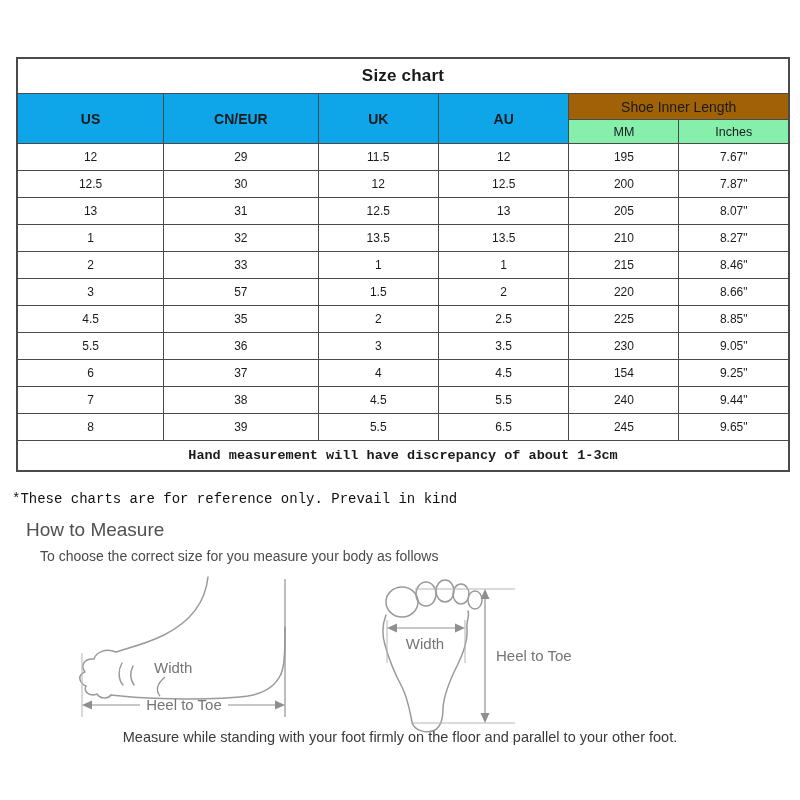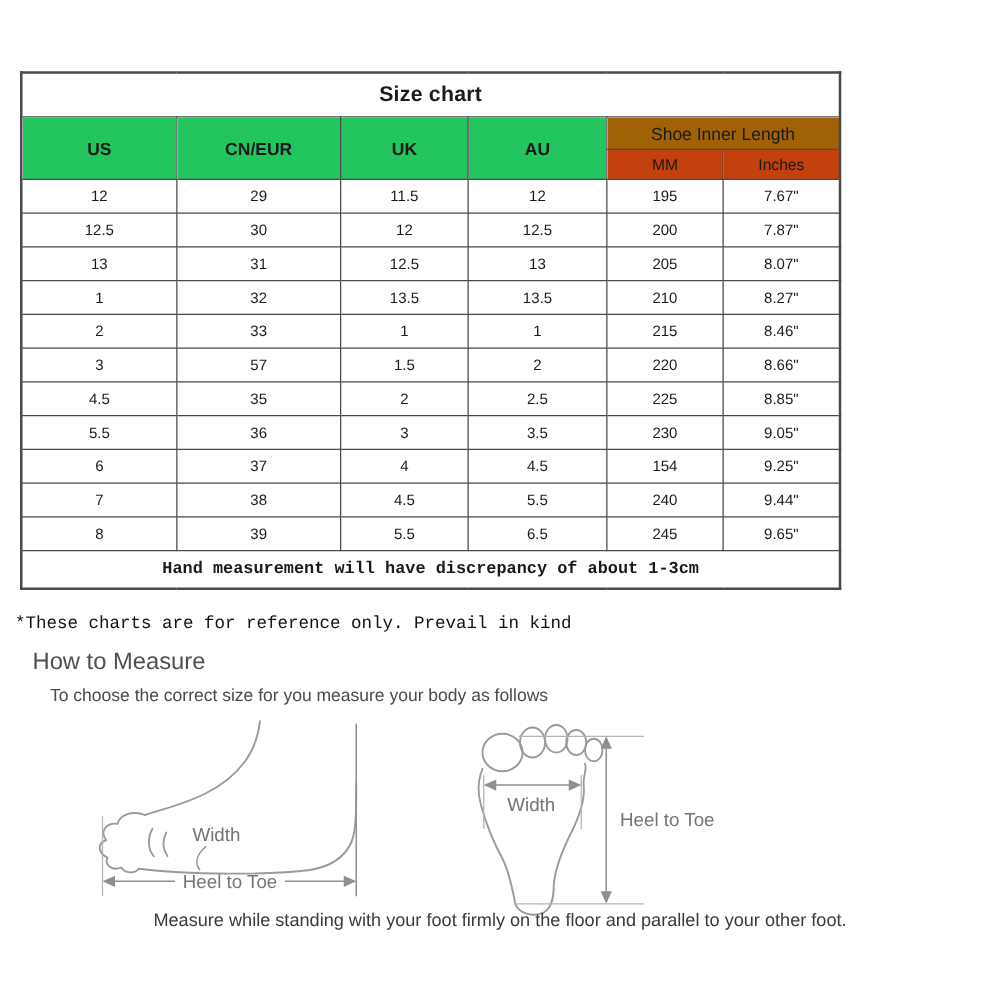--- a/index.html
+++ b/index.html
@@ -1,27 +1,27 @@
 <!DOCTYPE html>
 <html><head>
 <meta charset="utf-8">
 <style>
   html,body{margin:0;padding:0;background:#ffffff;}
   body{width:800px;height:800px;font-family:"Liberation Sans", sans-serif;}
   .page{position:relative;width:800px;height:800px;background:#fff;overflow:hidden;}
 
   
-  table.size{position:absolute;left:16px;top:57px;width:657px;border-collapse:collapse;
+  table.size{position:absolute;left:16px;top:57px;width:774px;border-collapse:collapse;
              border:2px solid #4a4a4a;table-layout:fixed;}
   table.size td, table.size th{border:1px solid #4a4a4a;text-align:center;vertical-align:middle;
              color:#1a1a1a;padding:0;overflow:hidden;}
   .title-cell{height:34px;font-size:17px;font-weight:bold;background:#ffffff;letter-spacing:.2px;}
-  th.main{background:#22c55e;font-size:14px;font-weight:bold;height:25px;}
+  th.main{background:#0ea5e9;font-size:14px;font-weight:bold;height:25px;}
   th.group{background:#a16207;font-size:14px;font-weight:normal;height:25px;}
-  th.sub{background:#c2410c;font-weight:normal;font-size:12.5px;height:23px;}
+  th.sub{background:#86efac;font-weight:normal;font-size:12.5px;height:23px;}
   tbody.rows td{height:26px;font-size:12px;background:#ffffff;}
   .note-cell{height:29px;font-family:"Liberation Mono", monospace;font-weight:bold;font-size:13.5px;margin-top:47px;}
 
   
   .ref-note{position:absolute;left:12px;top:491px;font-family:"Liberation Mono", monospace;
             font-weight:normal;font-size:14px;color:#111;white-space:nowrap;}
   .htm-heading{position:absolute;left:26px;top:519px;font-size:19px;color:#505050;}
   .htm-sub{position:absolute;left:26px;top:548px;font-size:14px;color:#4a4a4a;margin-left:14px;}
   .caption{position:absolute;left:0;top:729px;width:800px;text-align:center;
            font-size:14.5px;color:#3a3a3a;}

